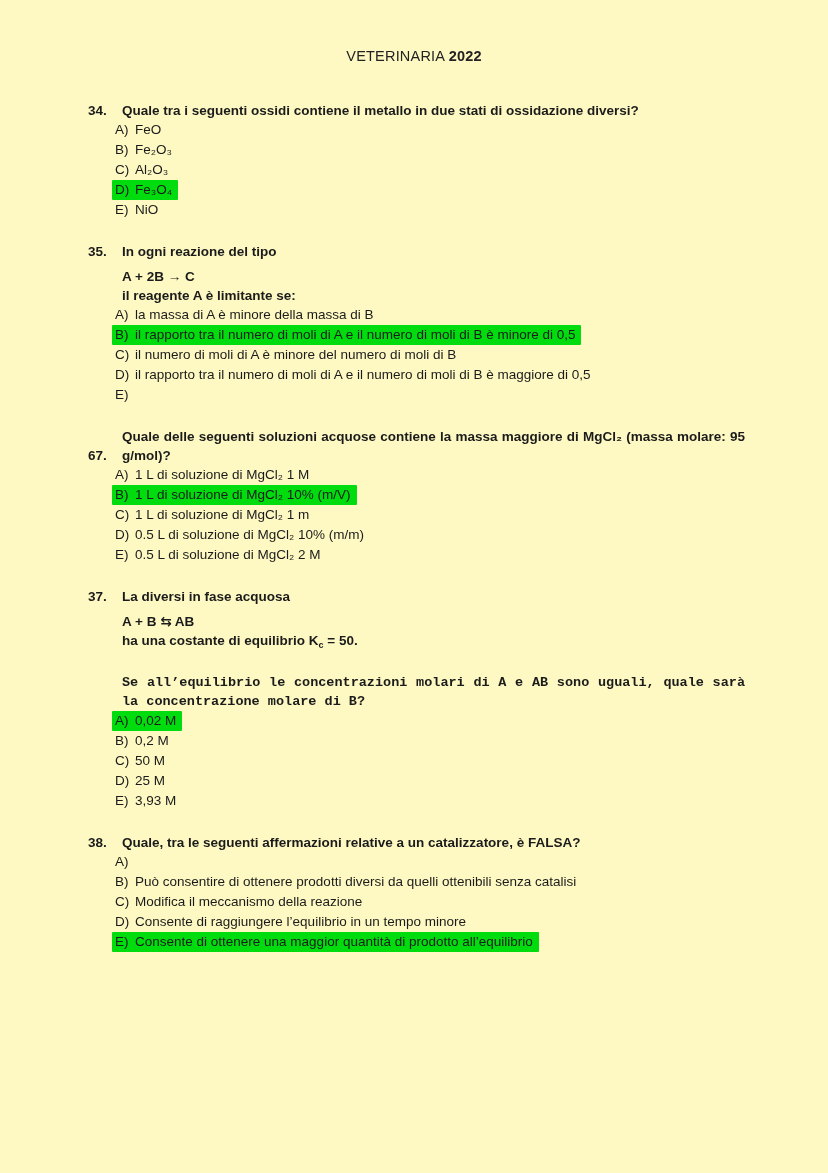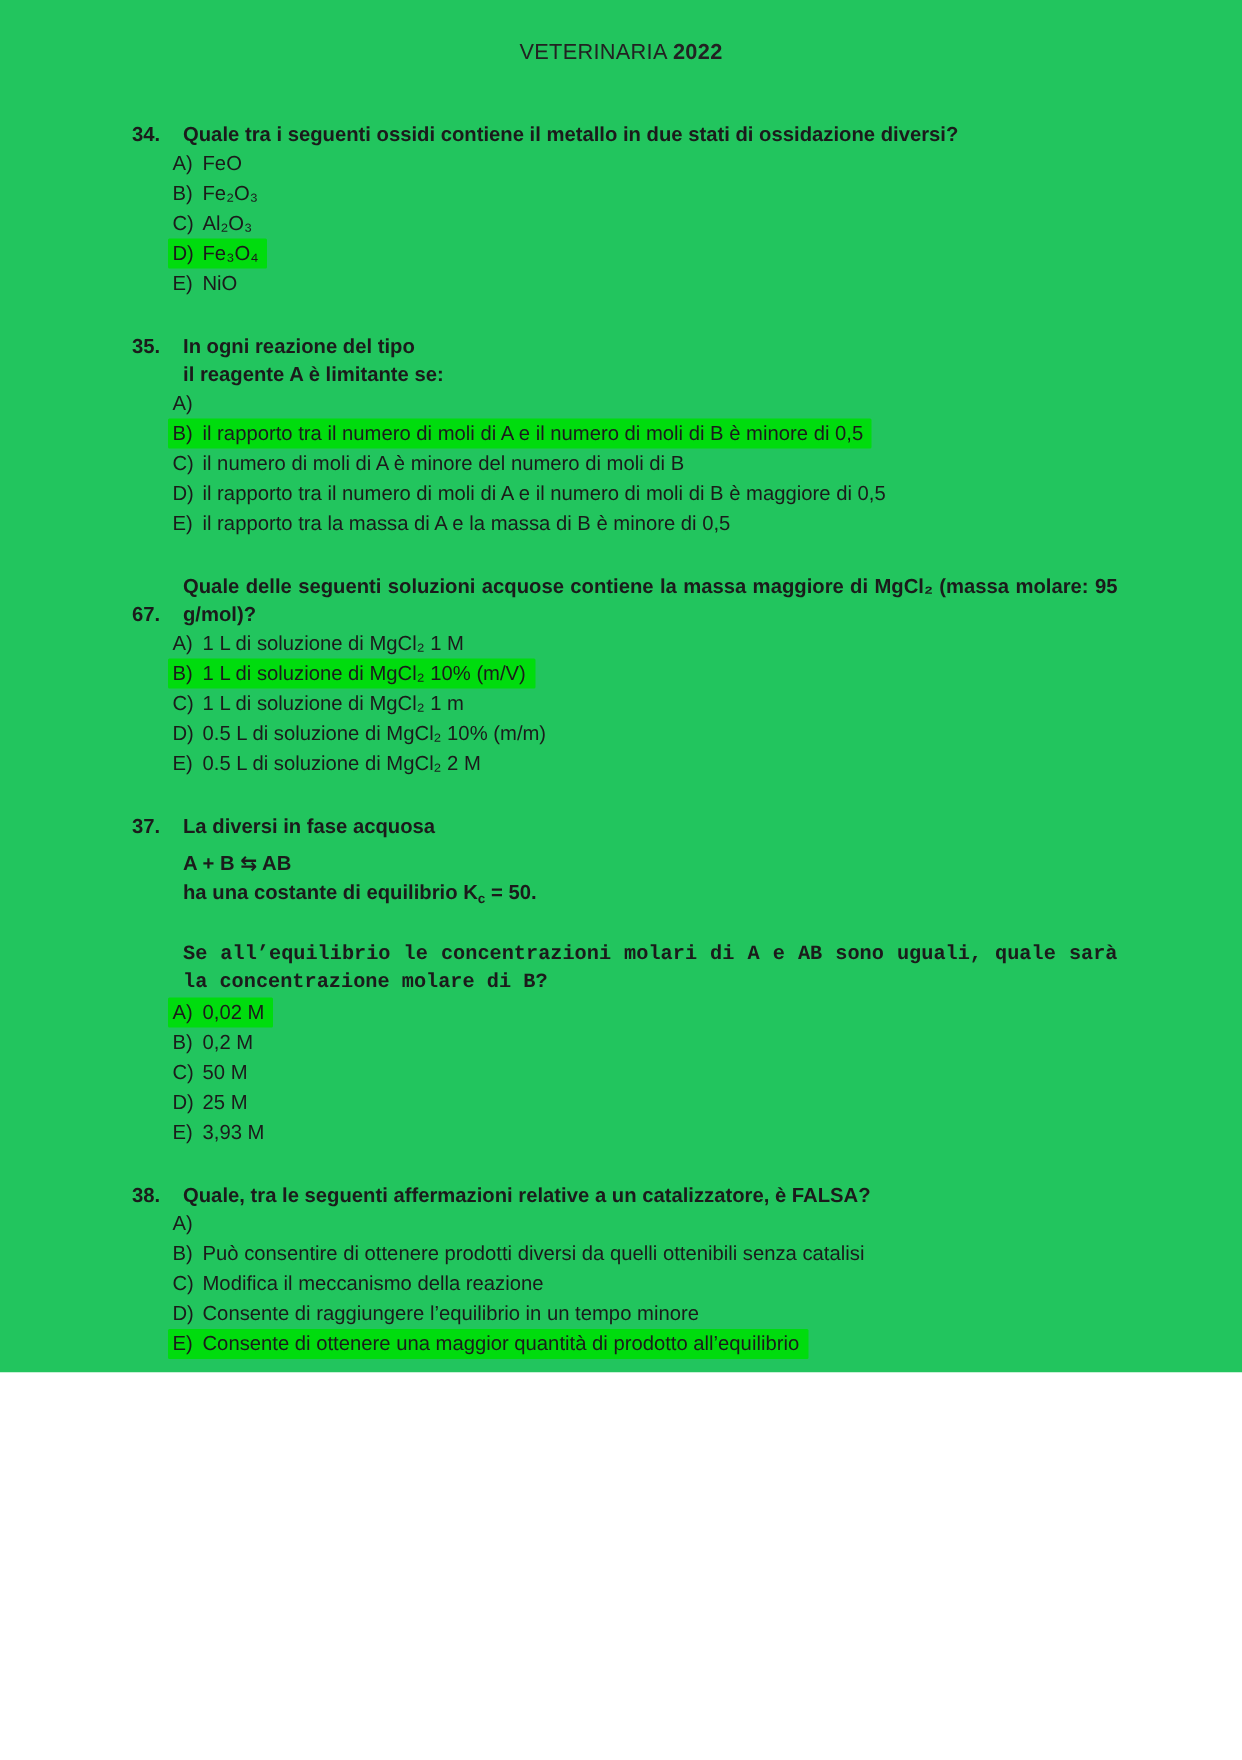--- a/index.html
+++ b/index.html
@@ -1,19 +1,19 @@
 <!DOCTYPE html>
 <html style="--hl: #00dc0e;"><head>
 <meta charset="utf-8">
 <style>
   html,body{margin:0;padding:0;background:#ffffff;}
   .page{
-    width:828px;height:915px;background:#22c55e;box-sizing:border-box;
+    width:828px;height:1173px;background:#fef9c3;box-sizing:border-box;
     font-family:"Liberation Sans","DejaVu Sans",sans-serif;
-    color:#1b1b1b;position:relative;padding-top:27px;overflow:hidden;
+    color:#1b1b1b;position:relative;padding-top:48px;overflow:hidden;
   }
   .doc-header{
     text-align:center;font-size:14.5px;letter-spacing:.2px;margin-bottom:37px;color:#222;
   }
   .doc-header .bold{font-weight:bold;}
   .q-list{margin-left:88px;margin-right:83px;}
   .question{margin-bottom:22px;font-size:13.5px;line-height:19px;}
   .q-head{display:flex;font-weight:bold;align-items:flex-end;}
   .q-num{width:34px;flex-shrink:0;}
   .q-text{flex:1;text-align:justify;}
@@ -77,25 +77,27 @@
           </span>
         </div>
       </div>
     </div>
 
     <div class="question">
       <div class="q-head">
         <span class="q-num">35.</span>
         <span class="q-text">In ogni reazione del tipo</span>
       </div>
+      <div class="q-indent formula">A + 2B → C</div>
       <div class="q-indent">il reagente A è limitante se:</div>
       <div class="options">
         <div class="option">
           <span class="opt-inner">
             <span class="opt-letter">A)</span>
+            <span class="opt-text">la massa di A è minore della massa di B</span>
           </span>
         </div>
         <div class="option">
           <span class="opt-inner hl">
             <span class="opt-letter">B)</span>
             <span class="opt-text">il rapporto tra il numero di moli di A e il numero di moli di B è minore di 0,5</span>
           </span>
         </div>
         <div class="option">
           <span class="opt-inner">
@@ -105,21 +107,20 @@
         </div>
         <div class="option">
           <span class="opt-inner">
             <span class="opt-letter">D)</span>
             <span class="opt-text">il rapporto tra il numero di moli di A e il numero di moli di B è maggiore di 0,5</span>
           </span>
         </div>
         <div class="option">
           <span class="opt-inner">
             <span class="opt-letter">E)</span>
-            <span class="opt-text">il rapporto tra la massa di A e la massa di B è minore di 0,5</span>
           </span>
         </div>
       </div>
     </div>
 
     <div class="question">
       <div class="q-head">
         <span class="q-num">67.</span>
         <span class="q-text">Quale delle seguenti soluzioni acquose contiene la massa maggiore di MgCl₂ (massa molare: 95 g/mol)?</span>
       </div>

